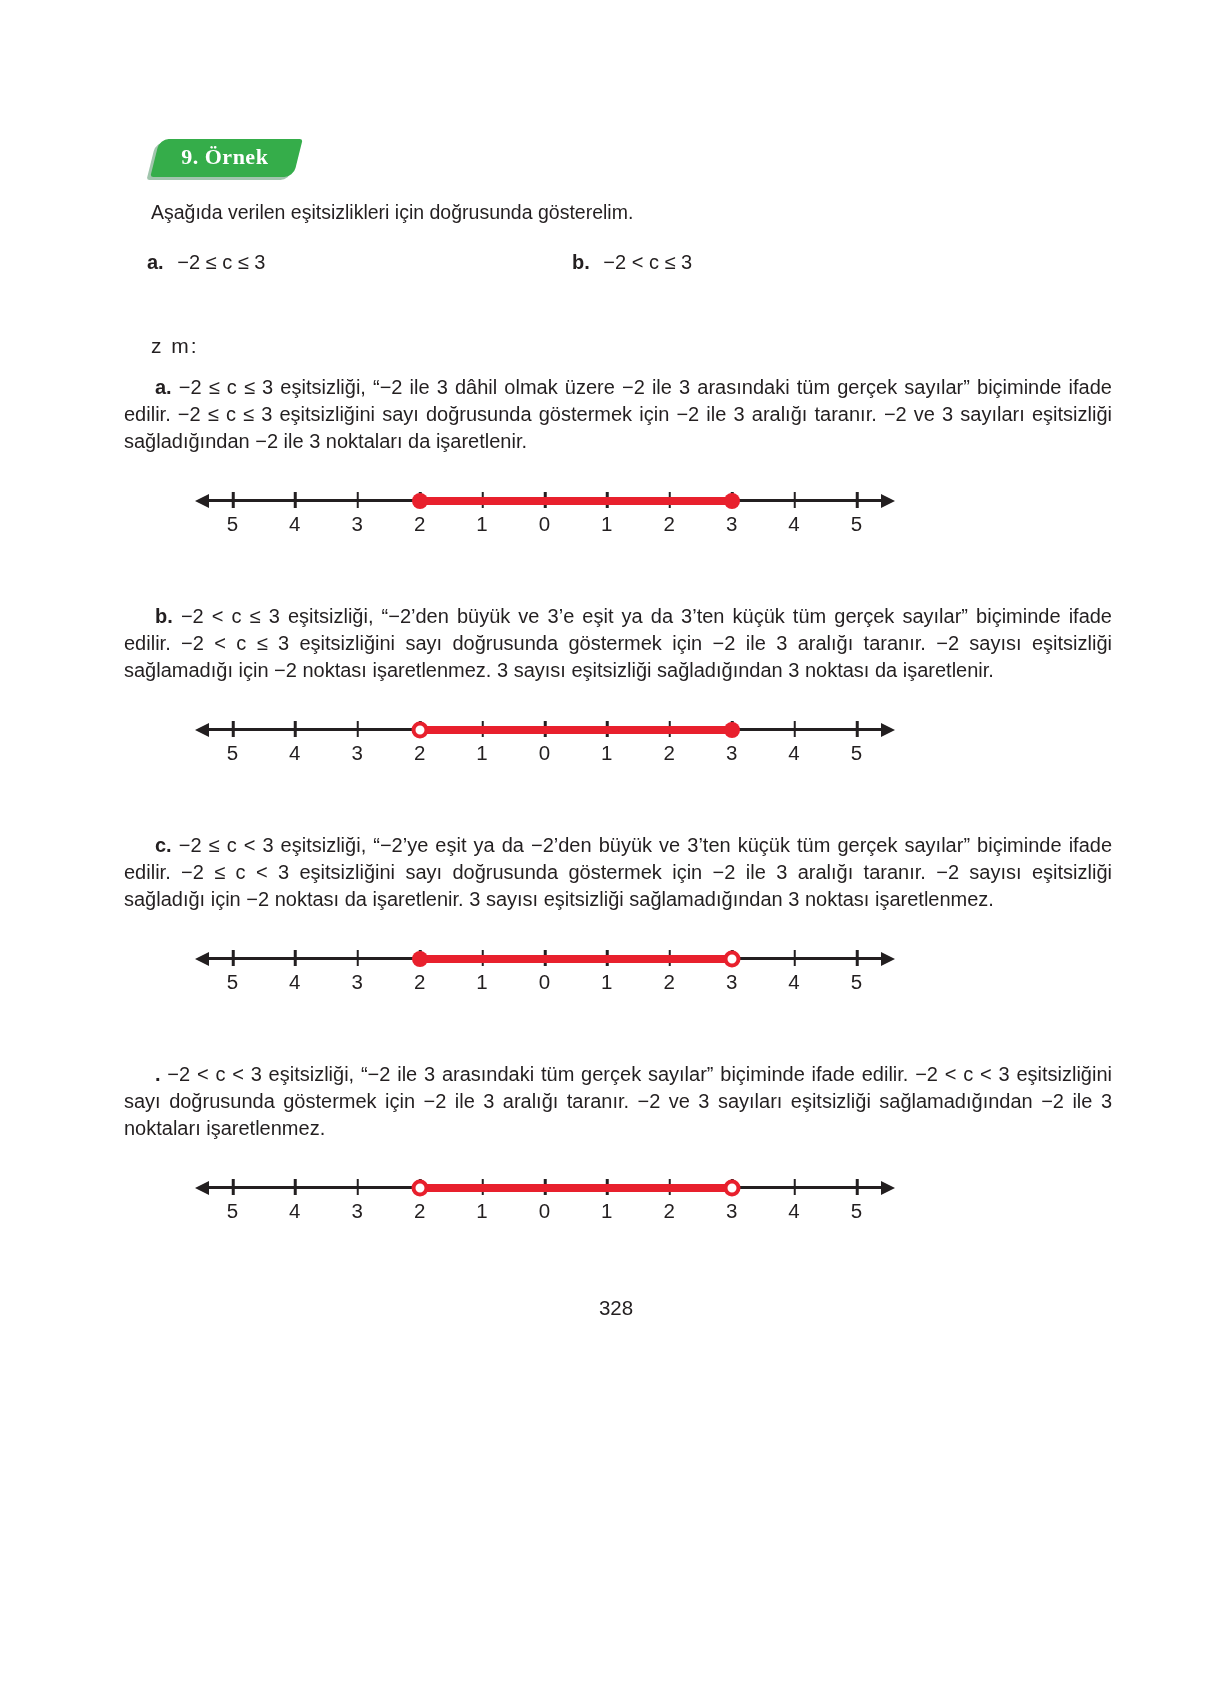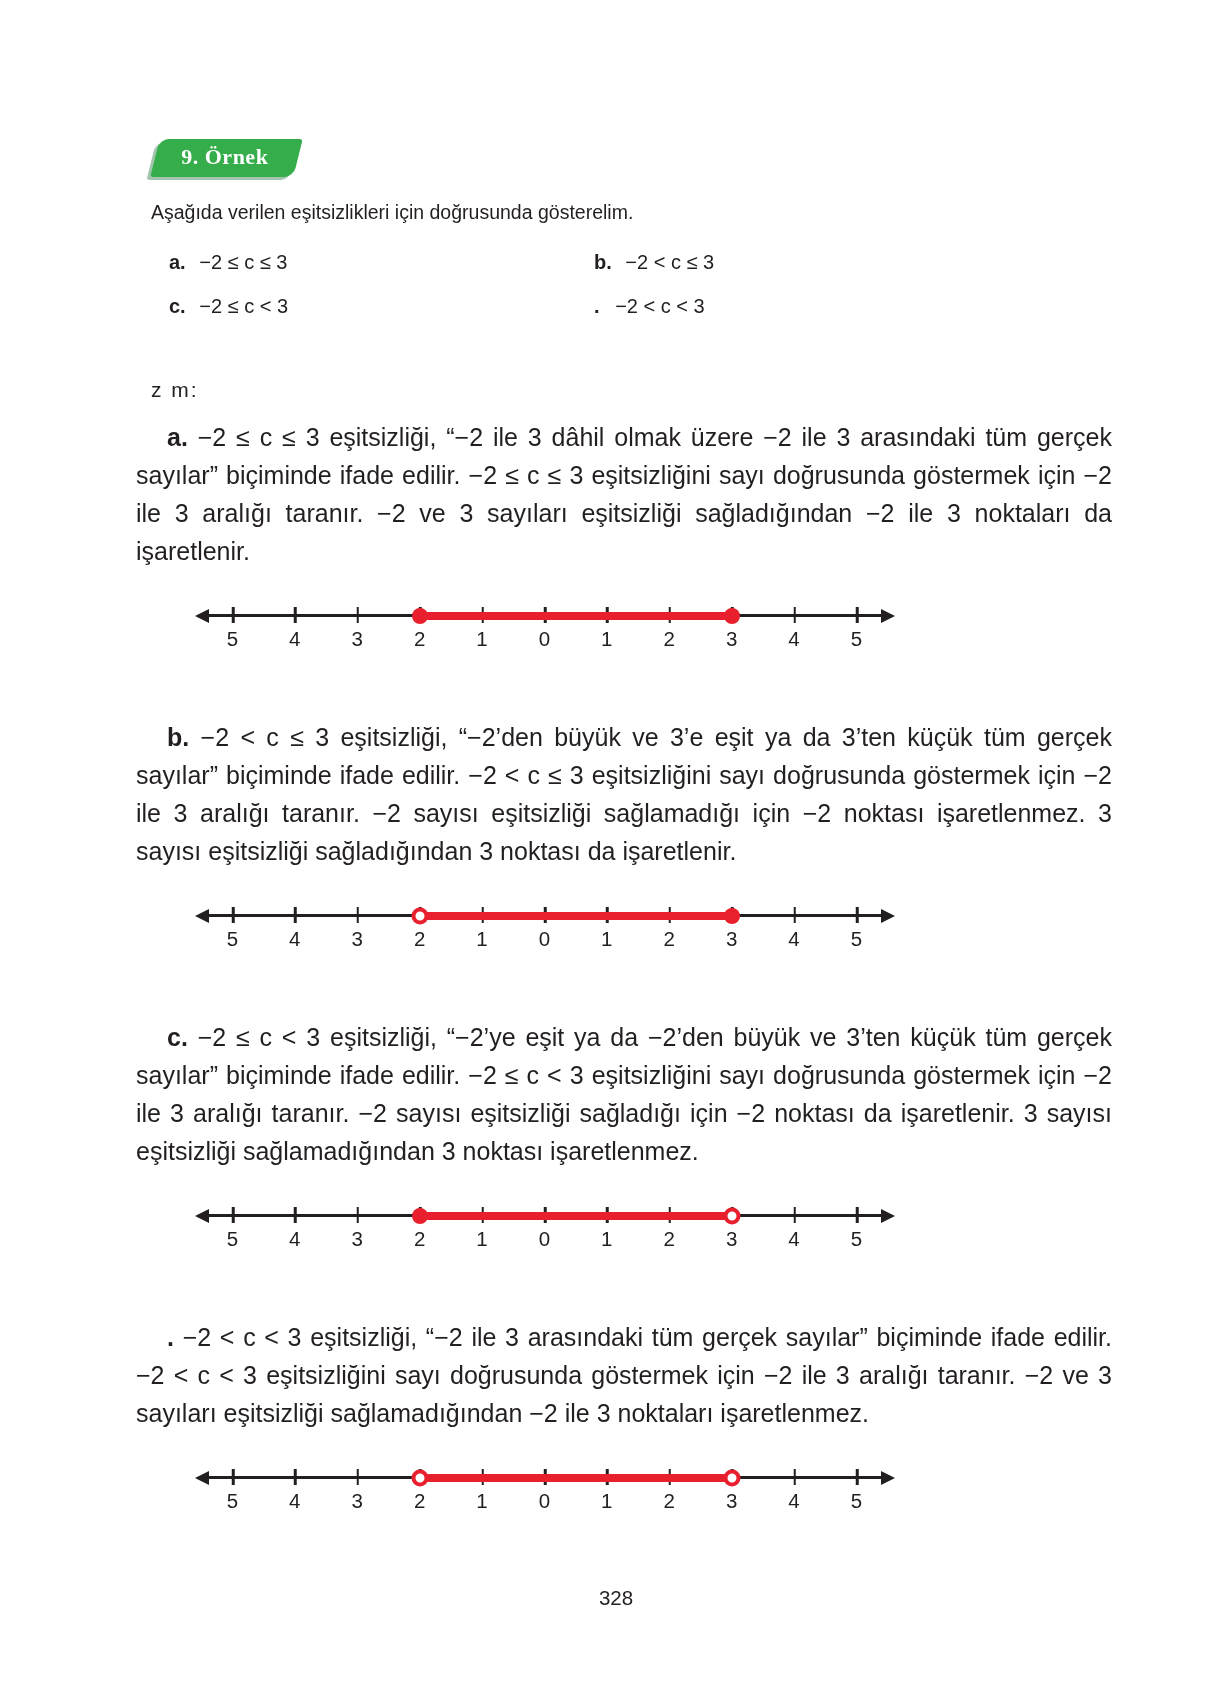--- a/index.html
+++ b/index.html
@@ -8,29 +8,29 @@
 
   
   .badge{display:inline-block;margin-left:35px;transform:skewX(-14deg);
          background:#35ad4a;border-radius:9px 3px 9px 3px;padding:5px 30px 7px 26px;
          box-shadow:-3px 3px 0 rgba(20,110,50,.40);}
   .badge .badge-text{display:inline-block;transform:skewX(14deg);color:#ffffff;
          font-family:"Liberation Serif",serif;font-weight:bold;font-size:22px;letter-spacing:.5px;}
 
   .intro{margin:24px 0 0 31px;font-size:19.5px;}
 
-  .items{margin:16px 0 0 49px;font-size:20px;}
+  .items{margin:16px 0 0 27px;font-size:20px;}
   .items-row{display:flex;align-items:center;height:44px;}
   .items .col1{width:425px;}
   .item-letter{font-weight:bold;margin-right:8px;}
   .item-letter.blank{margin-right:10px;}
 
   .solution-heading{margin:50px 0 0 31px;font-size:21px;font-weight:normal;letter-spacing:2px;}
 
-  .para{margin:16px 0 0 16px;font-size:25px;line-height:38px;text-align:justify;text-indent:31px;}
+  .para{margin:16px 0 0 4px;font-size:20px;line-height:27px;text-align:justify;text-indent:31px;}
   .para.gap{margin-top:58px;}
   .para .sol-letter{font-weight:bold;}
 
   
   .numline{position:relative;height:58px;width:700px;margin:32px 0 0 75px;}
   .nl-axis{position:absolute;left:11px;right:11px;top:12px;height:3px;background:#231f20;}
   .nl-arrow{position:absolute;top:6.5px;width:0;height:0;border-top:7px solid transparent;border-bottom:7px solid transparent;}
   .nl-arrow.left{left:0;border-right:14px solid #231f20;}
   .nl-arrow.right{right:0;border-left:14px solid #231f20;}
   .nl-inner{position:absolute;left:38px;right:38px;top:0;bottom:0;}
@@ -58,30 +58,20 @@
     <div class="items-row">
       <div class="col1">
         <span class="item-letter">a.</span>
         <span>−2 ≤ c ≤ 3</span>
       </div>
       <div>
         <span class="item-letter">b.</span>
         <span>−2 &lt; c ≤ 3</span>
       </div>
     </div>
-    <div class="items-row">
-      <div class="col1">
-        <span class="item-letter">c.</span>
-        <span>−2 ≤ c &lt; 3</span>
-      </div>
-      <div>
-        <span class="item-letter blank">.</span>
-        <span>−2 &lt; c &lt; 3</span>
-      </div>
-    </div>
   </div>
 
   <div class="solution-heading">z m:</div>
 
   <p class="para">
     <span class="sol-letter">a.</span>
     <span>−2 ≤ c ≤ 3 eşitsizliği, “−2 ile 3 dâhil olmak üzere −2 ile 3 arasındaki tüm gerçek sayılar” biçiminde ifade edilir. −2 ≤ c ≤ 3 eşitsizliğini sayı doğrusunda göstermek için −2 ile 3 aralığı taranır. −2 ve 3 sayıları eşitsizliği sağladığından −2 ile 3 noktaları da işaretlenir.</span>
   </p>
 
   <div class="numline">

